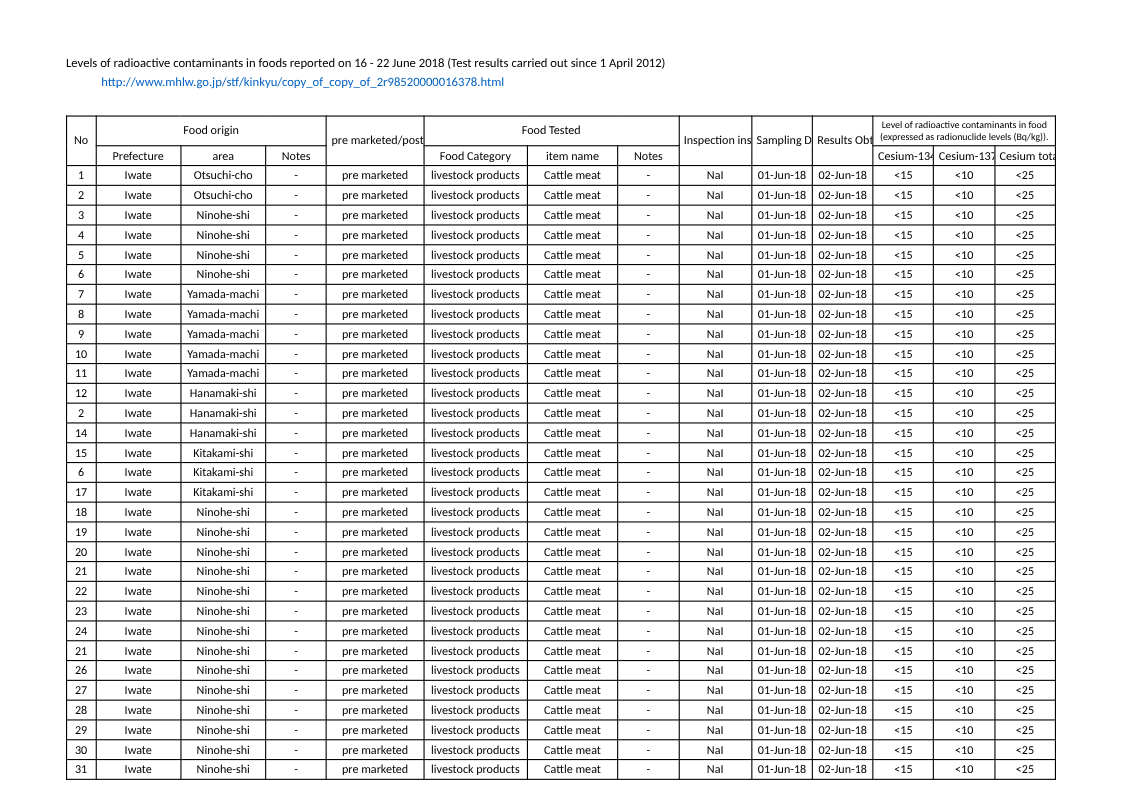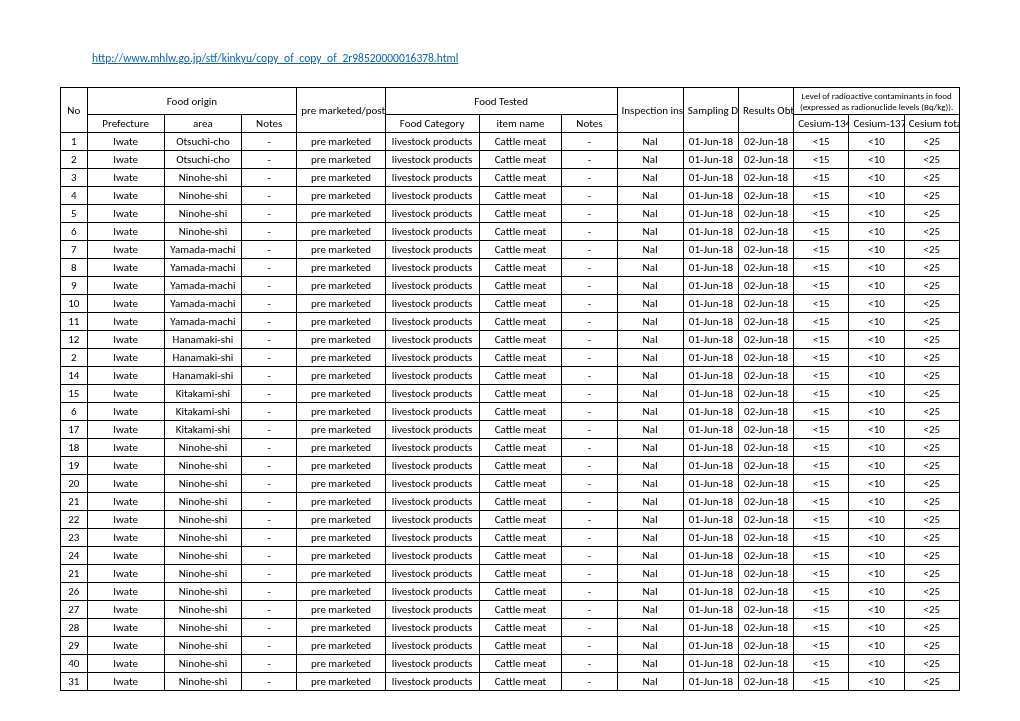--- a/index.html
+++ b/index.html
@@ -10,21 +10,20 @@
     background: #fff;
     color: #000;
   }
   .header {
     margin-bottom: 20px;
     font-size: 11.5px;
     line-height: 1.5;
   }
   .header a {
     color: #0563c1;
-    text-decoration: underline;
     padding-left: 32px;
   }
   table {
     border-collapse: collapse;
     width: 100%;
     table-layout: fixed;
   }
   th, td {
     border: 1px solid #000;
     padding: 2px 4px;
@@ -48,20 +47,21 @@
   .col-cs134 { width: 50px; font-size: 10px; margin-left: 48px; }
   .col-cs137 { width: 50px; font-size: 10px; margin-top: 28px; }
   .col-cstot { width: 50px; font-size: 10px; }
   tbody td { font-size: 11px; }
   .hdr-row1 td, .hdr-row2 td { font-size: 11px; }
 </style>
 </head>
 <body>
 
 <div class="header">
+  <div>Levels of radioactive contaminants in foods reported on 16 - 22 June 2018 (Test results carried out since 1 April 2012)</div>
   <a>http://www.mhlw.go.jp/stf/kinkyu/copy_of_copy_of_2r98520000016378.html</a>
 </div>
 
 <table>
   <colgroup>
     <col class="col-no">
       <col class="col-pref">
       <col class="col-area">
       <col class="col-notes1">
     <col class="col-premkt">
@@ -557,21 +557,21 @@
         <td>Cattle meat</td>
         <td>-</td>
         <td>NaI</td>
         <td>01-Jun-18</td>
         <td>02-Jun-18</td>
         <td>&lt;15</td>
         <td>&lt;10</td>
         <td>&lt;25</td>
       </tr>
       <tr>
-        <td>40</td>
+        <td>30</td>
         <td>Iwate</td>
         <td>Ninohe-shi</td>
         <td>-</td>
         <td>pre marketed</td>
         <td>livestock products</td>
         <td>Cattle meat</td>
         <td>-</td>
         <td>NaI</td>
         <td>01-Jun-18</td>
         <td>02-Jun-18</td>

